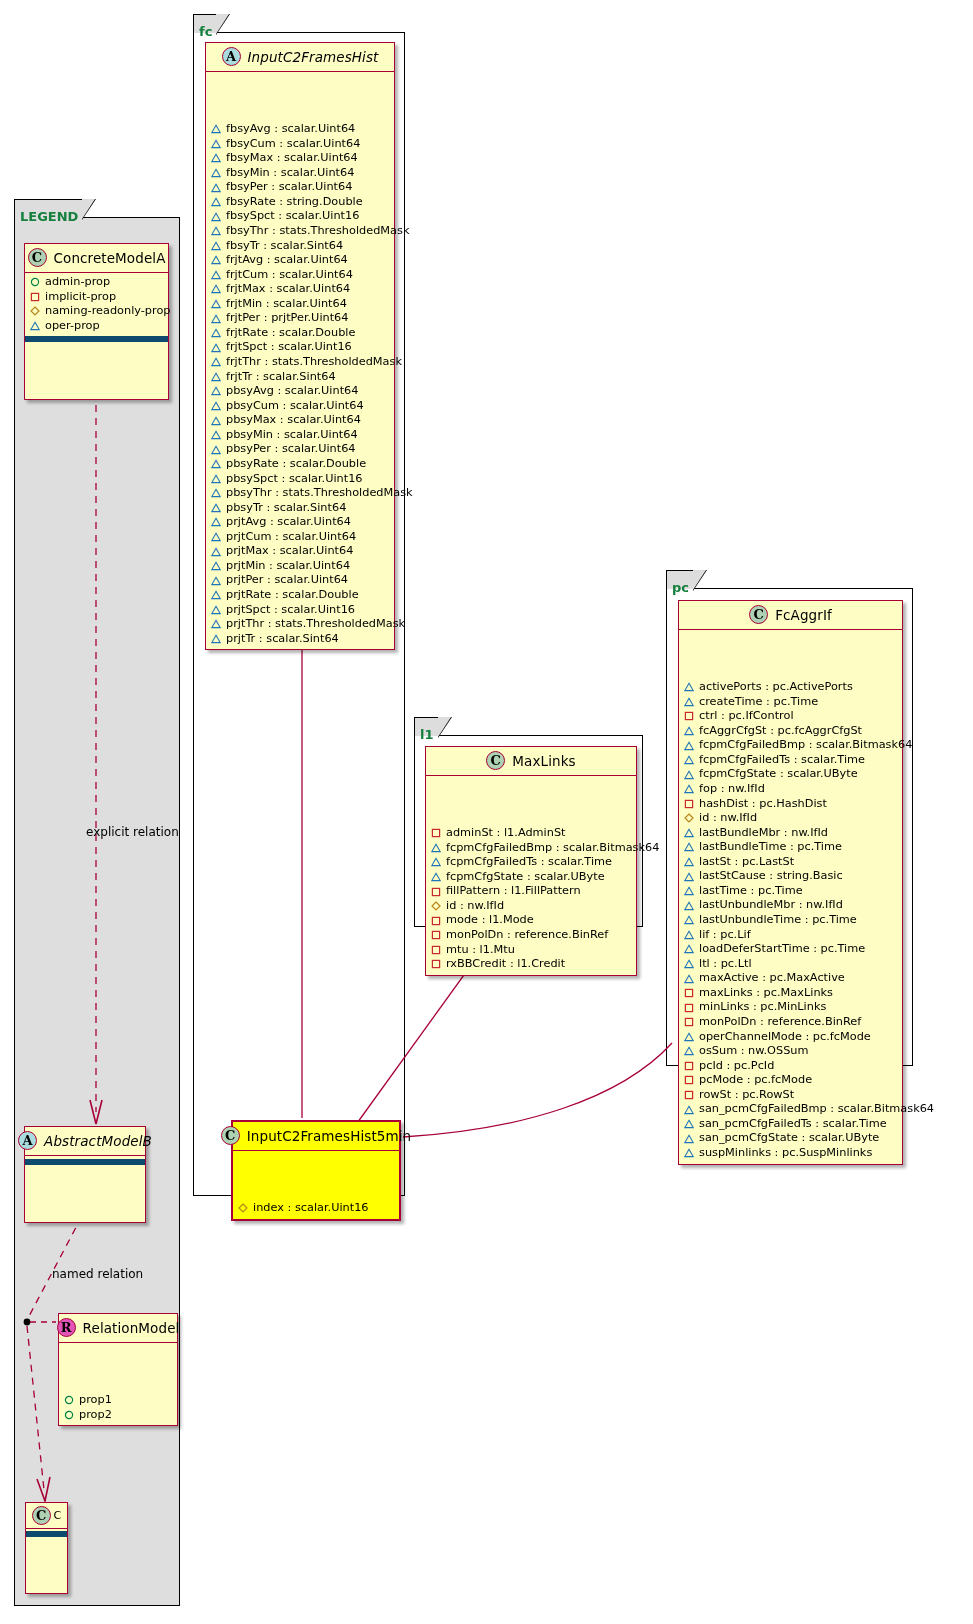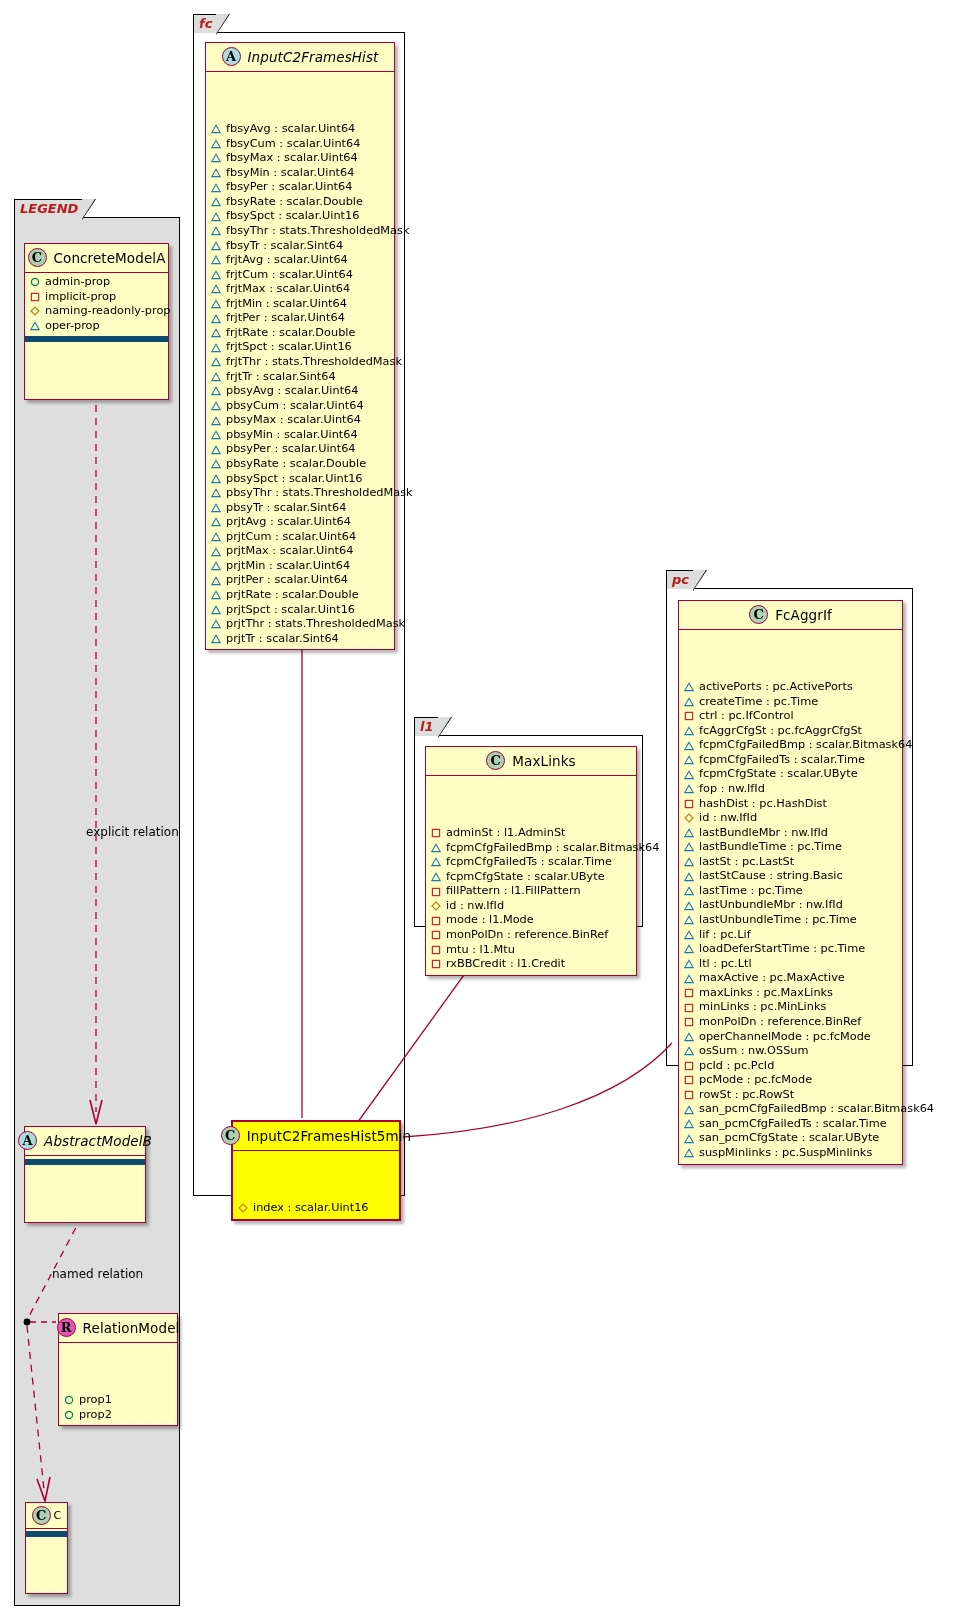--- a/index.html
+++ b/index.html
@@ -20,26 +20,25 @@
   .pkg { position: absolute; }
   .pkg-tab {
     position: absolute;
     top: 0; left: 0;
     height: 19px;
     background: #dddddd;
     border: 1px solid #000000;
     border-bottom: none;
     font-size: 13px;
     line-height: 17px;
-    padding: 0 4px 0 5px;
+    padding: 8px 4px 0 5px;
     font-weight: bold;
-    color: #b91c1c;
+    color: #15803d;
     white-space: nowrap;
     z-index: 3;
-    font-style: italic;
   }
   .pkg-tab::after {
     content: "";
     position: absolute;
     right: -13px; top: -1px;
     width: 0; height: 0;
     border-left: 13px solid #dddddd;
     border-bottom: 20px solid transparent;
   }
   .pkg-tab::before {
@@ -198,21 +197,21 @@
             </svg>
           </span>
           <span class="txt">fbsyPer : scalar.Uint64</span>
         </div>
         <div class="attr">
           <span class="vis">
             <svg width="10" height="10" viewBox="0 0 10 10">
               <polygon points="5,1.3 9.2,8.6 0.8,8.6" fill="none" stroke="#1d74b8" stroke-width="1.1"></polygon>
             </svg>
           </span>
-          <span class="txt">fbsyRate : scalar.Double</span>
+          <span class="txt">fbsyRate : string.Double</span>
         </div>
         <div class="attr">
           <span class="vis">
             <svg width="10" height="10" viewBox="0 0 10 10">
               <polygon points="5,1.3 9.2,8.6 0.8,8.6" fill="none" stroke="#1d74b8" stroke-width="1.1"></polygon>
             </svg>
           </span>
           <span class="txt">fbsySpct : scalar.Uint16</span>
         </div>
         <div class="attr">
@@ -262,21 +261,21 @@
             </svg>
           </span>
           <span class="txt">frjtMin : scalar.Uint64</span>
         </div>
         <div class="attr">
           <span class="vis">
             <svg width="10" height="10" viewBox="0 0 10 10">
               <polygon points="5,1.3 9.2,8.6 0.8,8.6" fill="none" stroke="#1d74b8" stroke-width="1.1"></polygon>
             </svg>
           </span>
-          <span class="txt">frjtPer : scalar.Uint64</span>
+          <span class="txt">frjtPer : prjtPer.Uint64</span>
         </div>
         <div class="attr">
           <span class="vis">
             <svg width="10" height="10" viewBox="0 0 10 10">
               <polygon points="5,1.3 9.2,8.6 0.8,8.6" fill="none" stroke="#1d74b8" stroke-width="1.1"></polygon>
             </svg>
           </span>
           <span class="txt">frjtRate : scalar.Double</span>
         </div>
         <div class="attr">

